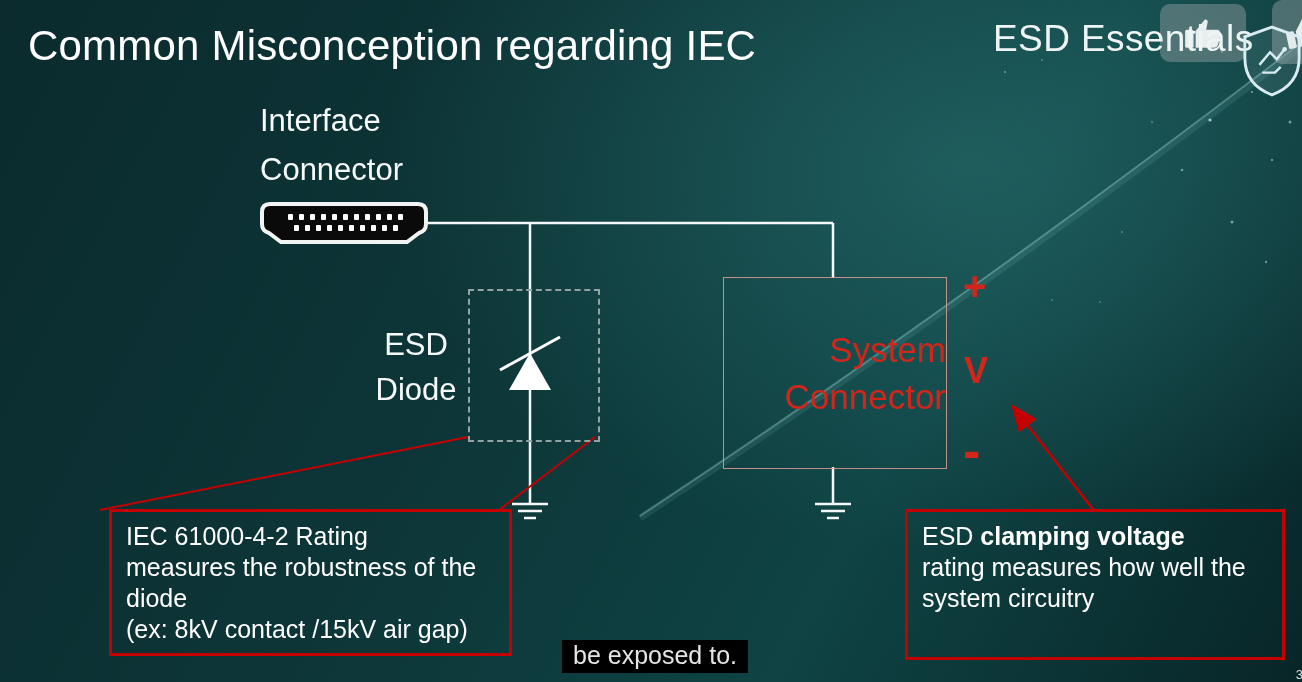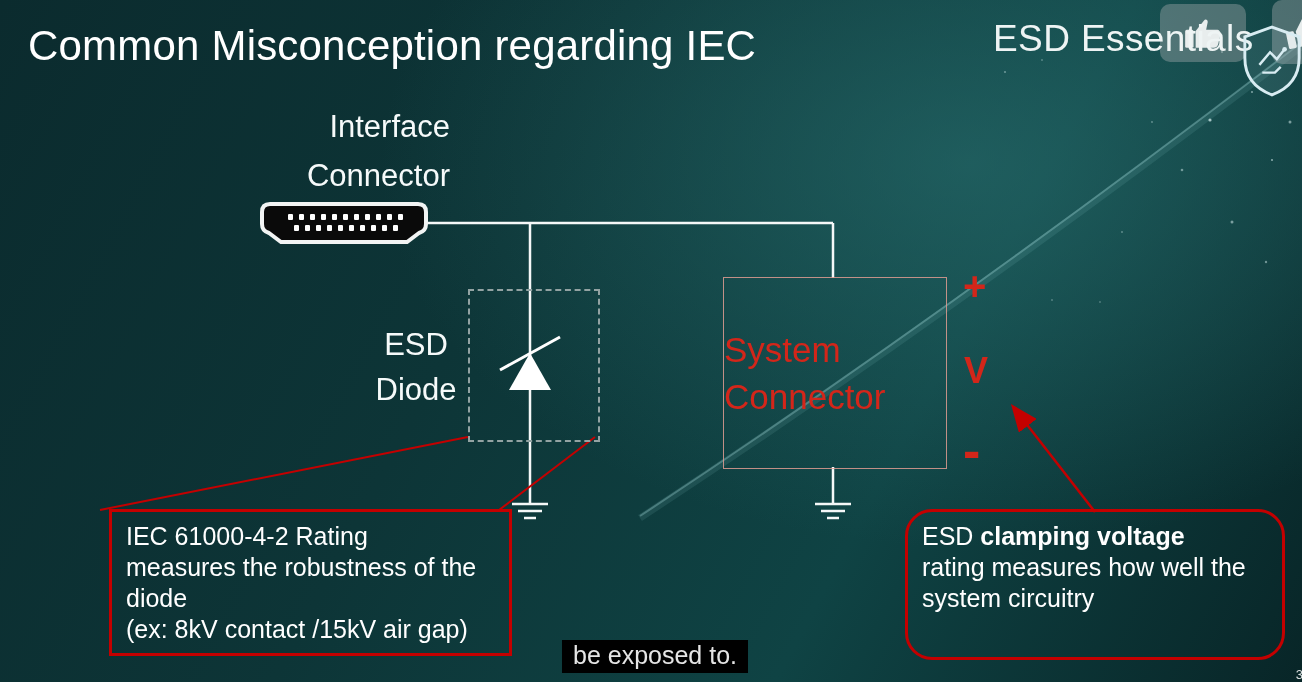--- a/index.html
+++ b/index.html
@@ -23,43 +23,43 @@
   .badge{
     width:86px;height:58px;border-radius:10px;
     background:rgba(150,162,165,0.45);
     display:flex;align-items:center;justify-content:center;
     z-index:3;
   }
   .badge-like{left:1160px;top:4px;}
   .badge-partial{left:1272px;top:0px;width:62px;height:64px;}
   .shield{left:1240px;top:24px;z-index:5;}
 
-  .conn-label{left:260px;top:102px;width:190px;text-align:right;font-size:31px;line-height:49px;color:#f6fafa;}
+  .conn-label{left:260px;top:96px;width:190px;text-align:left;font-size:31px;line-height:49px;color:#f6fafa;}
   .diode-label{left:352px;top:322px;width:128px;text-align:center;font-size:31px;line-height:45px;color:#f6fafa;}
 
   .dashed-box{left:468px;top:289px;width:128px;height:149px;border:2px dashed #93a3a3;}
 
   .sys-box{
     left:723px;top:277px;width:222px;height:190px;
     border:1.5px solid rgba(224,156,146,0.85);
-    display:flex;flex-direction:column;align-items:flex-start;justify-content:center;
+    display:flex;flex-direction:column;align-items:flex-end;justify-content:center;
     font-size:35px;line-height:47px;color:var(--accent-red,#d3261a);
   }
   .vlabel{color:var(--accent-red,#d3261a);font-weight:bold;white-space:nowrap;}
   .v-plus{left:963px;top:264px;font-size:40px;}
   .v-mid{left:964px;top:350px;font-size:36px;}
   .v-minus{left:963px;top:420px;font-size:52px;}
 
   .callout{
     border:3px solid var(--callout-red,#c40000);
     color:#ffffff;font-size:25px;line-height:31px;
     padding:9px 14px;box-sizing:border-box;
   }
   .callout-left{left:97px;top:509px;width:403px;height:147px;margin-left:12px;}
-  .callout-right{left:905px;top:509px;width:380px;height:151px;border-radius:27px;}
+  .callout-right{left:905px;top:509px;width:380px;height:151px;}
   .callout b{font-weight:bold;}
 
   .caption{
     left:50%;bottom:9px;transform:translateX(-50%);
     background:#000;color:#e5e5e5;font-size:25px;
     padding:1px 11px 3px 11px;white-space:nowrap;
     z-index:6;
   }
   .pagenum{right:7px;bottom:0px;font-size:13px;color:rgba(255,255,255,0.85);}
   .layer{left:0;top:0;pointer-events:none;}

